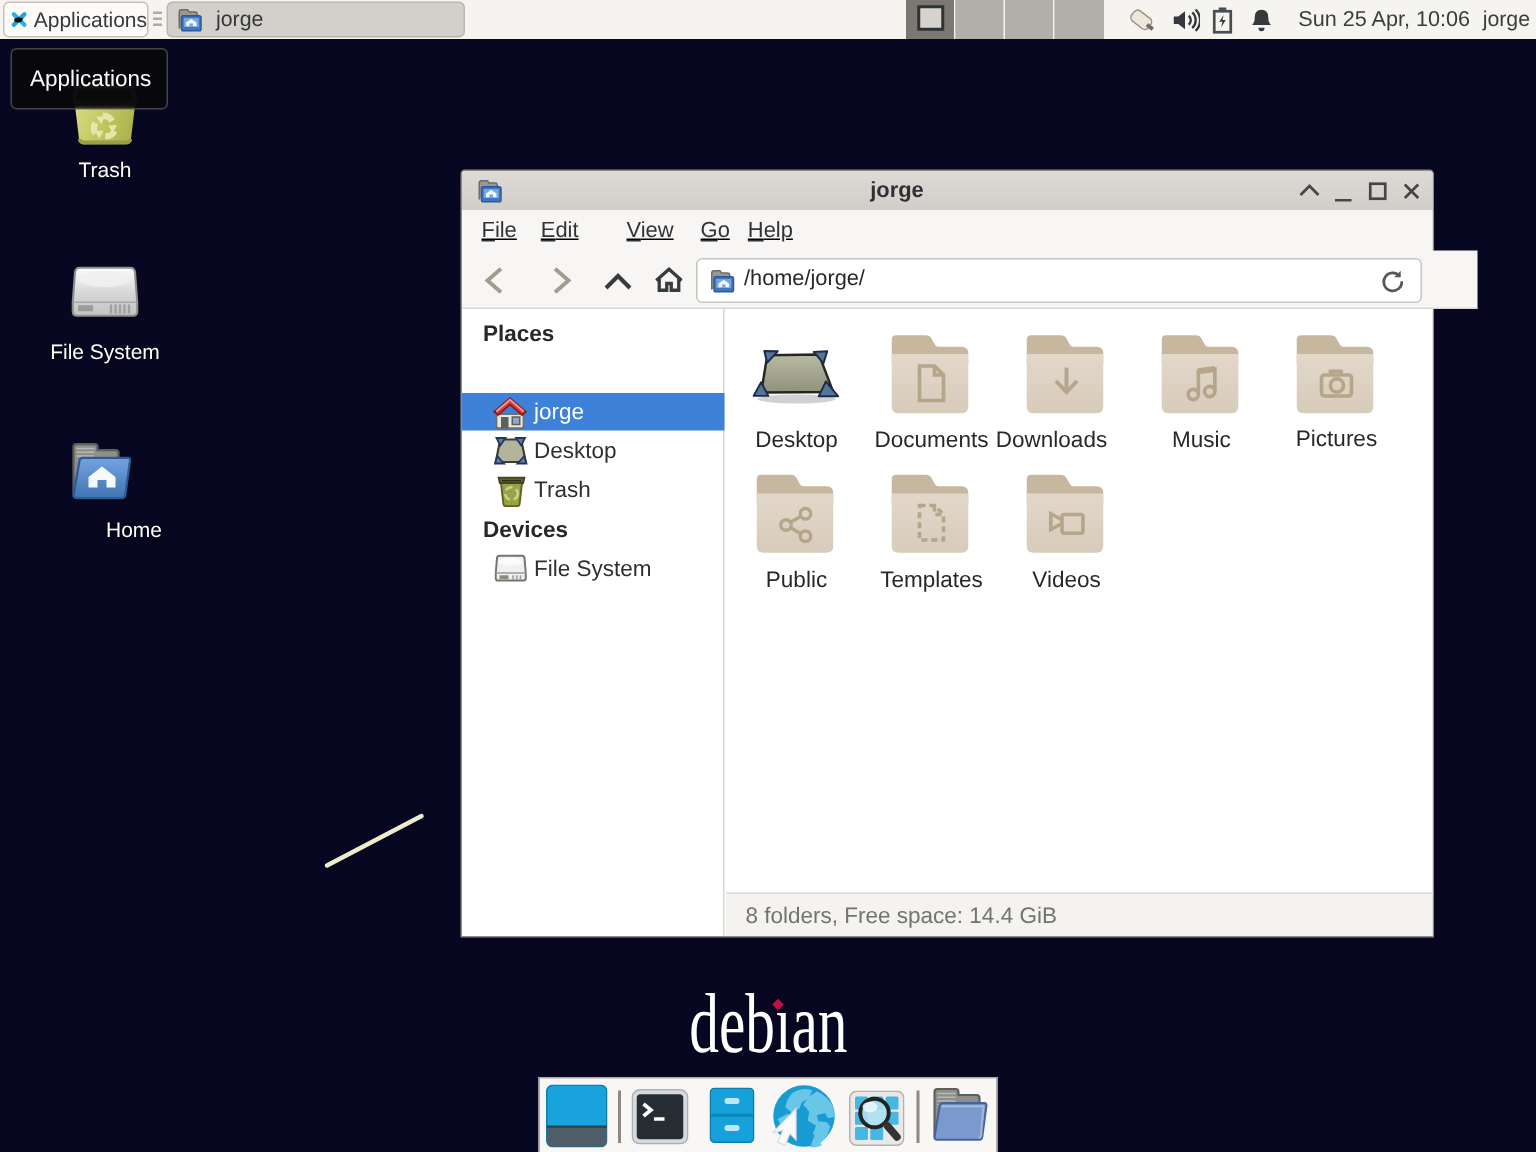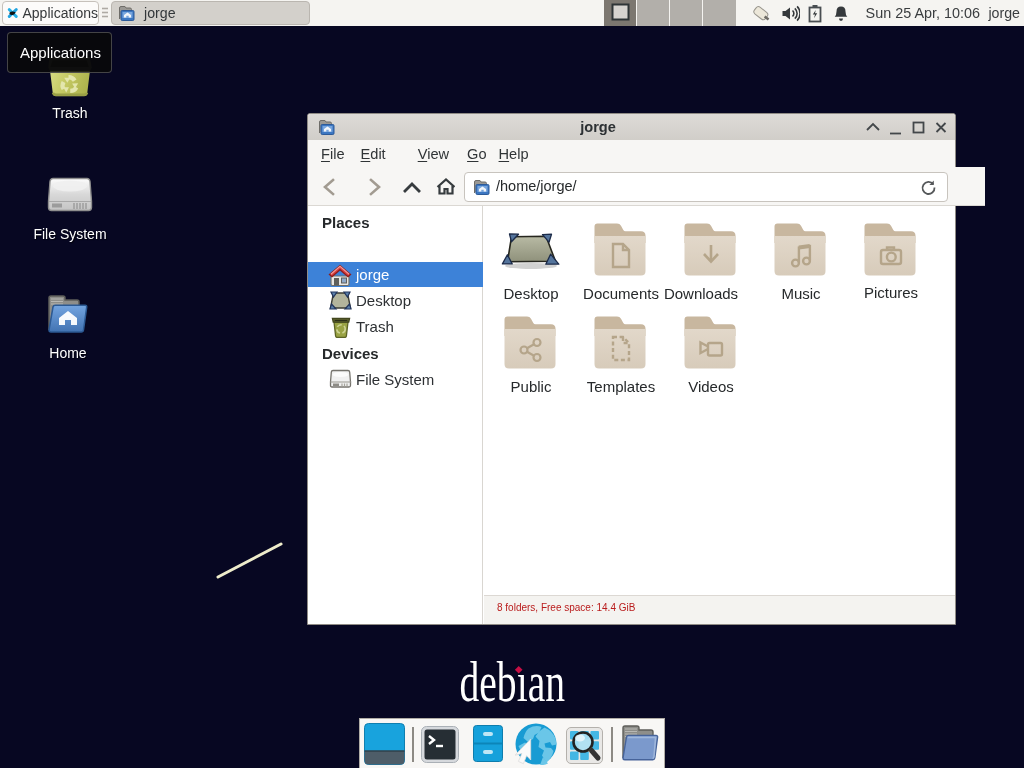--- a/index.html
+++ b/index.html
@@ -21,37 +21,37 @@
 
 #tooltip { position:absolute; left:7px; top:32px; width:105px; height:41px; background:rgba(8,8,8,0.83); border:1px solid rgba(110,110,110,0.6); border-radius:4px; color:#fff; font-size:15px; line-height:39px; padding-left:12px; z-index:50; }
 
 
 .dlabel { position:absolute; color:#fff; font-size:14px; text-align:center; text-shadow:1px 1px 1px rgba(0,0,0,0.7); }
 
 
 #win { position:absolute; left:307px; top:113px; width:649px; height:512px; border:1px solid #8f8b85; border-radius:3px 3px 0 0; background:#fff; }
 #titlebar { position:absolute; left:0; top:0; width:647px; height:26px; background:linear-gradient(#dedbd7,#d1cec9); border-radius:2px 2px 0 0; }
 #title { position:absolute; left:0; top:0; width:580px; text-align:center; font-size:14.6px; font-weight:bold; color:#2d3134; line-height:26px; }
-#menubar { position:absolute; left:0; top:26px; width:647px; height:27px; background:#f7f6f4; display:flex; align-items:center; }
+#menubar { position:absolute; left:0; top:26px; width:647px; height:27px; background:#f7f6f4; display:flex; align-items:center;text-decoration:underline; }
 .mitem { font-size:14.6px; color:#303436; margin-left:13px; }
 .mitem u { text-decoration-thickness:1px; text-underline-offset:2px; }
 #toolbar { position:absolute; left:0; top:53px; width:677px; height:39px; background:#f7f6f4; border-bottom:1px solid #dbd8d3; }
 #pathentry { position:absolute; left:156px; top:5px; width:484px; height:30px; background:#fff; border:1px solid #c8c4be; border-radius:4px; }
 #pathentry span { position:absolute; left:31px; top:5px; font-size:14.5px; color:#26292b; }
 #sidebar { position:absolute; left:0; top:92px; width:175px; height:418px; background:#fff; border-right:1px solid #d9d6d1; }
 .shead { position:absolute; left:14px; font-size:15px; font-weight:bold; color:#26292b; height:25px; line-height:25px; }
 .srow { position:absolute; left:0; width:175px; height:25px; }
 .srow .txt { position:absolute; left:48px; top:0; height:25px; line-height:25px; font-size:15px; color:#2d3033; }
 #selrow { background:#3d82d8; }
 #selrow .txt { color:#fff; }
 #mainarea { position:absolute; left:176px; top:92px; width:471px; height:389px; background:#fff; }
 .fitem { position:absolute; width:90px; text-align:center; }
 .fitem .lbl { font-size:15px; color:#26292b; }
 #statusbar { position:absolute; left:176px; top:481px; width:471px; height:29px; background:#f4f3f0; border-top:1px solid #dcd8d3; }
-#statusbar span { font-size:10px; color:#b91c1c; position:absolute; left:13px; top:6px; }
+#statusbar span { font-size:15px; color:#737373; position:absolute; left:13px; top:6px; }
 
 
 #debiansvg { position:absolute; left:458px; top:645px; }
 
 
 #dock { position:absolute; left:359px; top:718px; width:306px; height:50px; background:#f8f7f5; border:1px solid #b0aca6; border-bottom:none; }
 .dsep { position:absolute; width:2px; background:#8d8a84; }
 </style>
 </head>
 <body>
@@ -181,21 +181,21 @@
     <linearGradient id="homeg" x1="0" y1="0" x2="0" y2="1">
       <stop offset="0" stop-color="#73a4e0"></stop>
         <stop offset="1" stop-color="#4273b2"></stop>
     </linearGradient>
   </defs>
   <path d="M4 38 L8 15 q0.4-1.8 2.2-1.8 H40 q2 0 1.7 2 L38.5 38 q-0.3 2-2.3 2 H6 q-2 0-2-2 z" fill="url(#homeg)" stroke="#2c5a94" stroke-width="1.5"></path>
   <path d="M14 33 v-7 l9-7 9 7 v7 h-6 v-5 h-6 v5 z" fill="#fff" opacity="0.95"></path>
 </svg>
 <div class="dlabel" style="left:30px;top:105px;width:80px;">Trash</div>
 <div class="dlabel" style="left:20px;top:226px;width:100px;">File System</div>
-<div class="dlabel" style="left:28px;top:345px;width:80px;">Home</div>
+<div class="dlabel" style="left:28px;top:345px;width:80px;text-align:right;">Home</div>
 <svg style="position:absolute;left:210px;top:535px" width="80" height="50" viewBox="0 0 80 50">
   <path d="M8 42 L71 9" stroke="#eeeccb" stroke-width="3" stroke-linecap="round"></path>
 </svg>
 
 <div id="tooltip">Applications</div>
 
 <div id="win">
   <div id="titlebar">
     <svg style="position:absolute;left:10px;top:5px" width="17" height="17" viewBox="0 0 17 17">
       <path d="M1.5 14 V3 q0-1.5 1.5-1.5 h4 l1 1.5 h4 q1.5 0 1.5 1.5 v2" fill="#9a9894" stroke="#6e6c68" stroke-width="1"></path>

